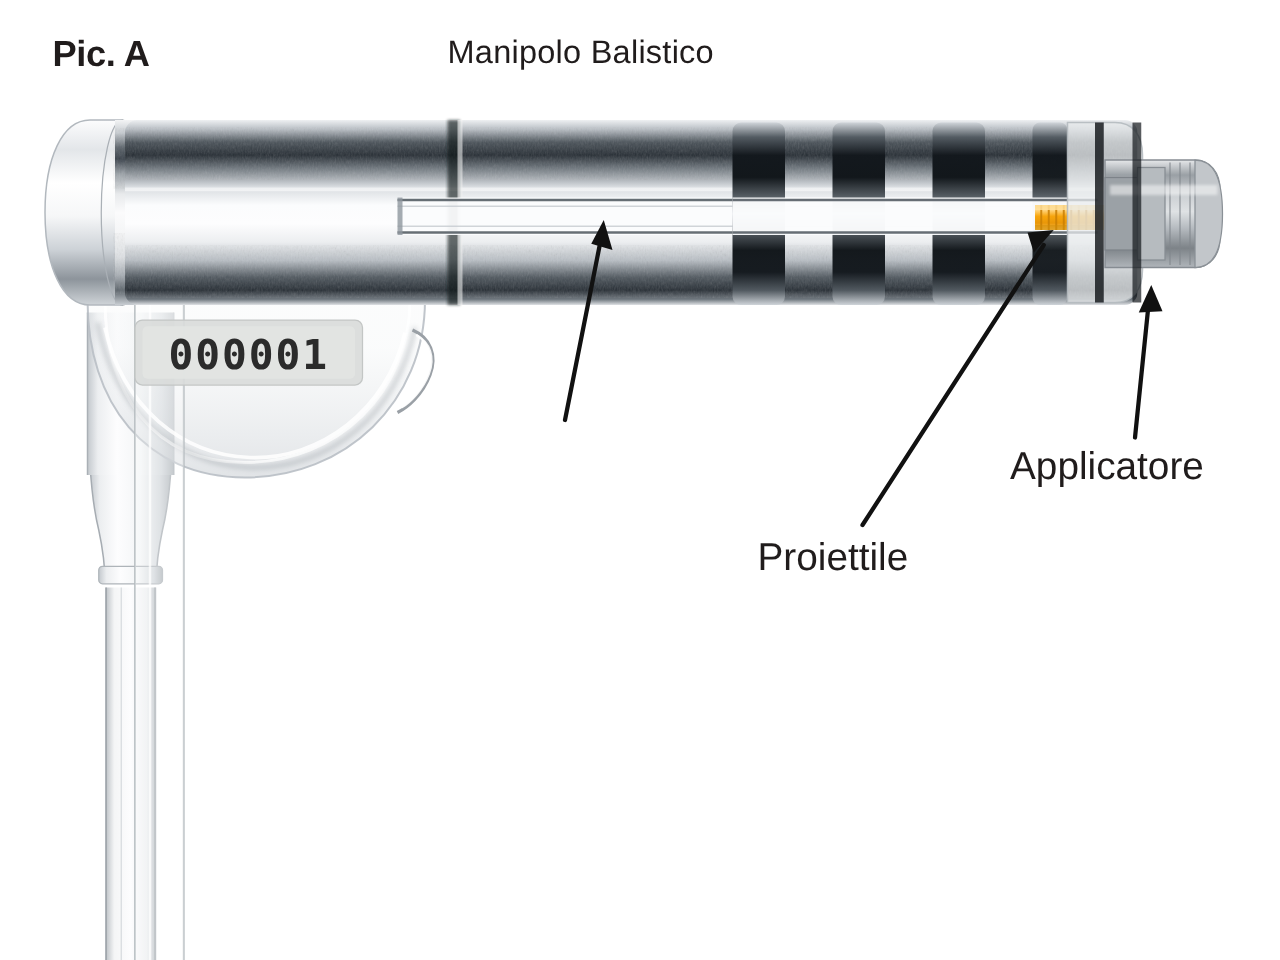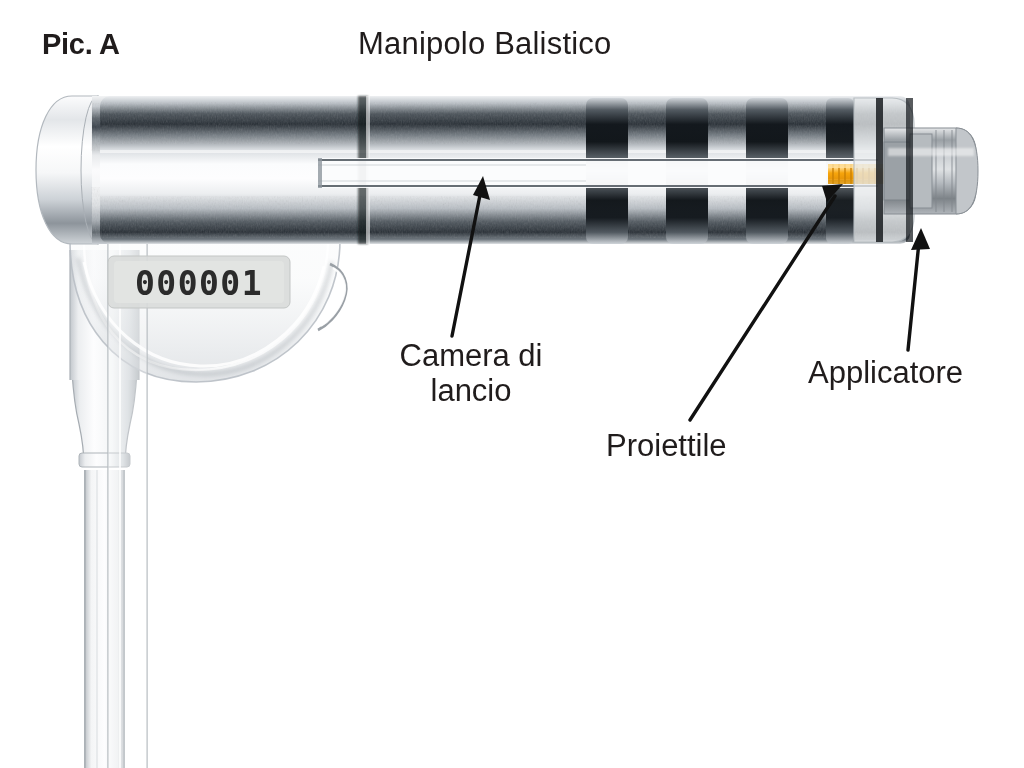--- a/index.html
+++ b/index.html
@@ -35,21 +35,21 @@
   #fig-label {
     left: 42px;
     top: 28px;
     font-size: 29px;
     font-weight: 600;
     letter-spacing: -0.3px;
   }
   #fig-title {
     left: 358px;
     top: 27px;
-    font-size: 31px;
+    font-size: 26px;
     font-weight: 400;
     letter-spacing: 0.2px;
   }
   .callout {
     position: absolute;
     font-size: 31px;
     color: #201c1c;
     line-height: 1.14;
     white-space: pre;
   }
@@ -372,20 +372,18 @@
         <line x1="908" y1="350" x2="919" y2="242" stroke="#111111" stroke-width="3.4" stroke-linecap="round"></line>
         <polygon points="921,228 930,249 911,250"></polygon>
       </g>
     </g>
   </svg>
 
   <div class="txt" id="fig-label">Pic. A</div>
 
   <div class="txt" id="fig-title">Manipolo Balistico</div>
 
-  <div class="callout" id="callout-chamber">Camera di
-lancio</div>
 
   <div class="callout" id="callout-applicator">Applicatore</div>
 
   <div class="callout" id="callout-projectile">Proiettile</div>
 
 </div>
 
 </body></html>

